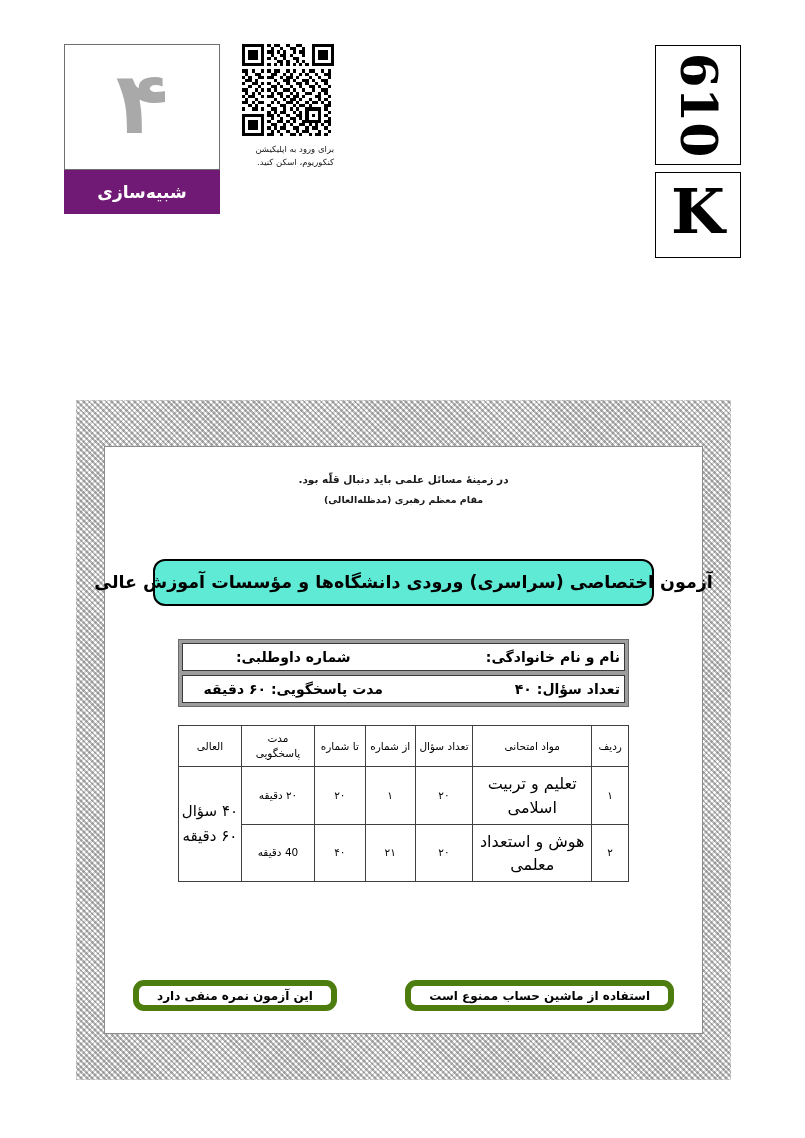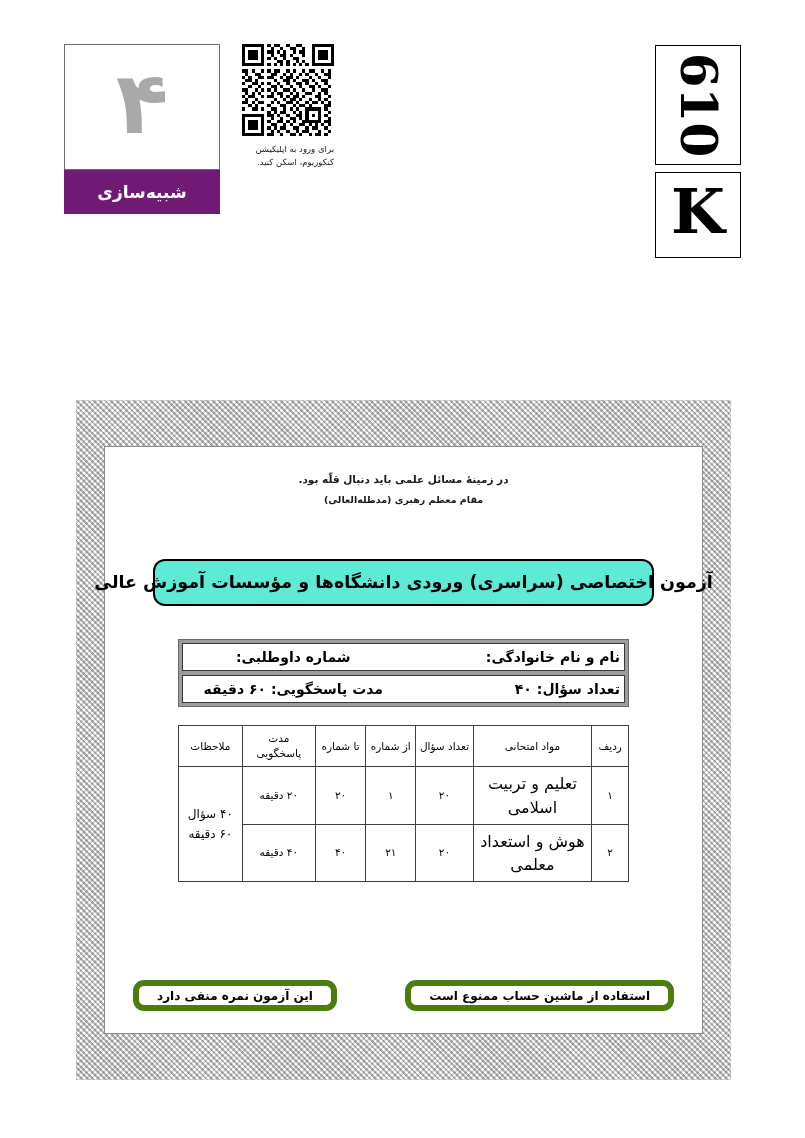--- a/index.html
+++ b/index.html
@@ -251,21 +251,21 @@
     border: 1px solid #3f3f3f;
     font-size: 10.5px;
     color: #000;
     text-align: center;
     padding: 5px 2px;
     font-weight: normal;
     line-height: 1.45;
   }
   #subjects-table th { font-weight: normal; }
   #subjects-table td.subject-name { font-size: 16px; }
-  #subjects-table td.remarks-cell { font-size: 12px; line-height: 1.7; }
+  #subjects-table td.remarks-cell { font-size: 15px; line-height: 1.7; }
   .col-row      { width: 34px; }
   .col-subject  { width: 132px; }
   .col-count    { width: 60px; }
   .col-from     { width: 50px; }
   .col-to       { width: 50px; }
   .col-duration { width: 75px; }
   .col-remarks  { width: 64px; }
 
   
   #notices-row {
@@ -593,21 +593,21 @@
 
     <table id="subjects-table">
       <thead>
         <tr>
           <th class="col-row">ردیف</th>
           <th class="col-subject">مواد امتحانی</th>
           <th class="col-count">تعداد سؤال</th>
           <th class="col-from">از شماره</th>
           <th class="col-to">تا شماره</th>
           <th class="col-duration">مدت پاسخگویی</th>
-          <th class="col-remarks">ملاحظات</th>
+          <th class="col-remarks">العالی</th>
         </tr>
       </thead>
       <tbody>
         <tr>
           <td>۱</td>
           <td class="subject-name">تعلیم و تربیت اسلامی</td>
           <td>۲۰</td>
           <td>۱</td>
           <td>۲۰</td>
           <td>۲۰ دقیقه</td>
@@ -615,21 +615,21 @@
             <div>۴۰ سؤال</div>
             <div>۶۰ دقیقه</div>
           </td>
         </tr>
         <tr>
           <td>۲</td>
           <td class="subject-name">هوش و استعداد معلمی</td>
           <td>۲۰</td>
           <td>۲۱</td>
           <td>۴۰</td>
-          <td>۴۰ دقیقه</td>
+          <td>40 دقیقه</td>
         </tr>
       </tbody>
     </table>
 
     <div id="notices-row">
       <div id="notice-negative-box" class="notice-capsule">
         <span class="notice-label">این آزمون نمره منفی دارد</span>
       </div>
       <div id="notice-calculator-box" class="notice-capsule">
         <span class="notice-label">استفاده از ماشین حساب ممنوع است</span>

